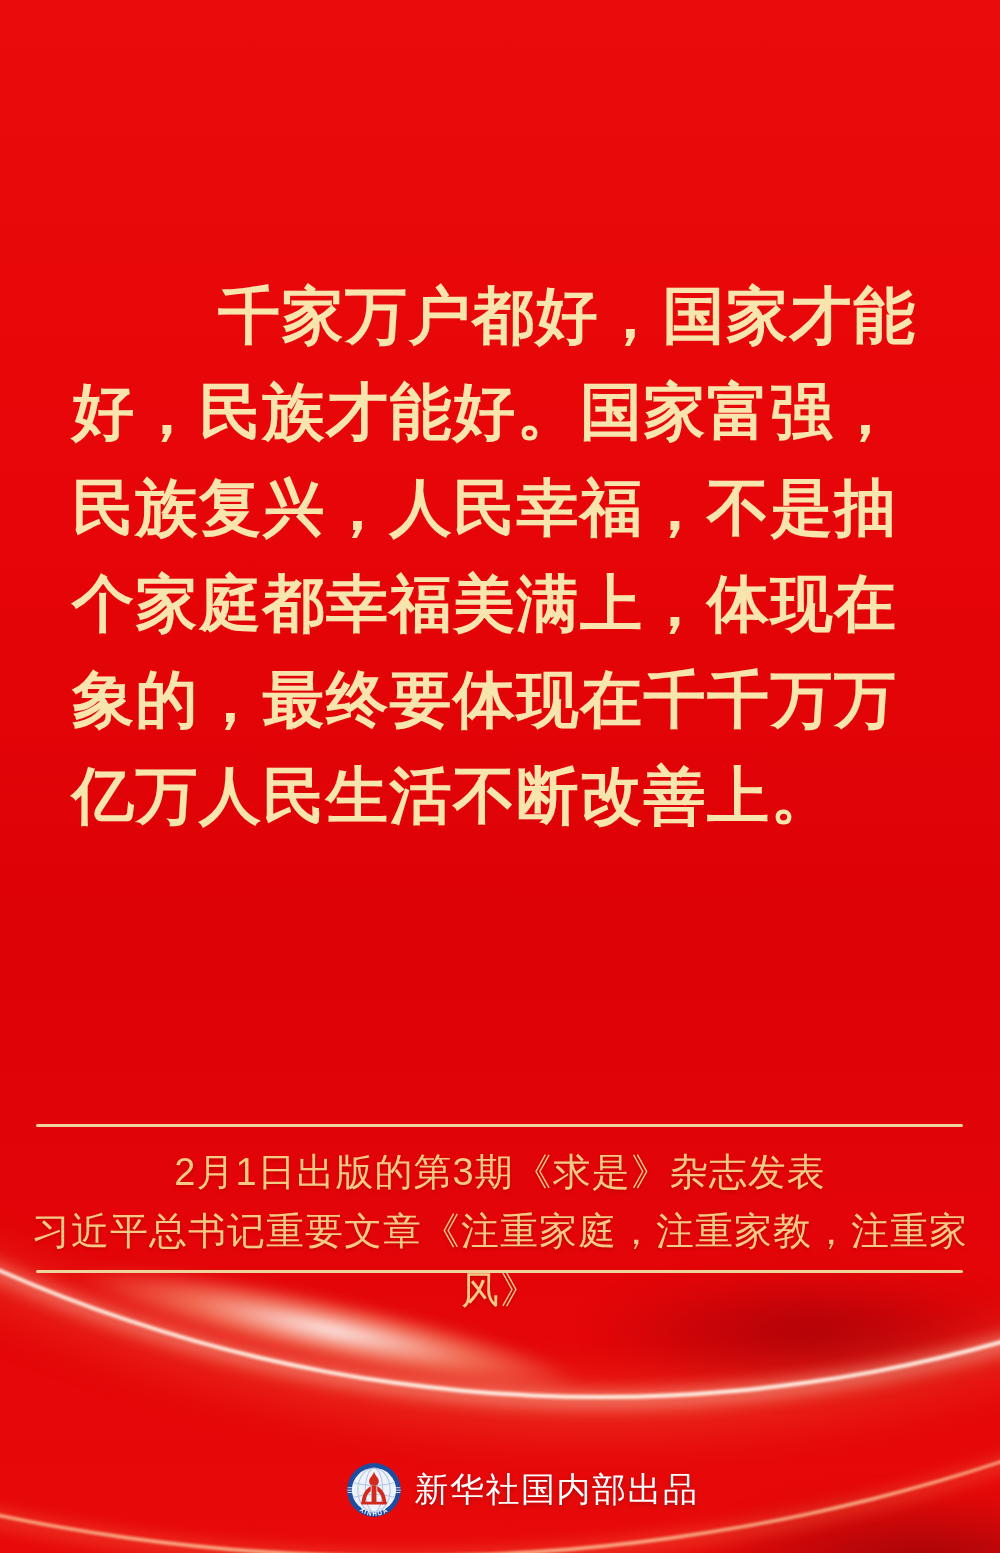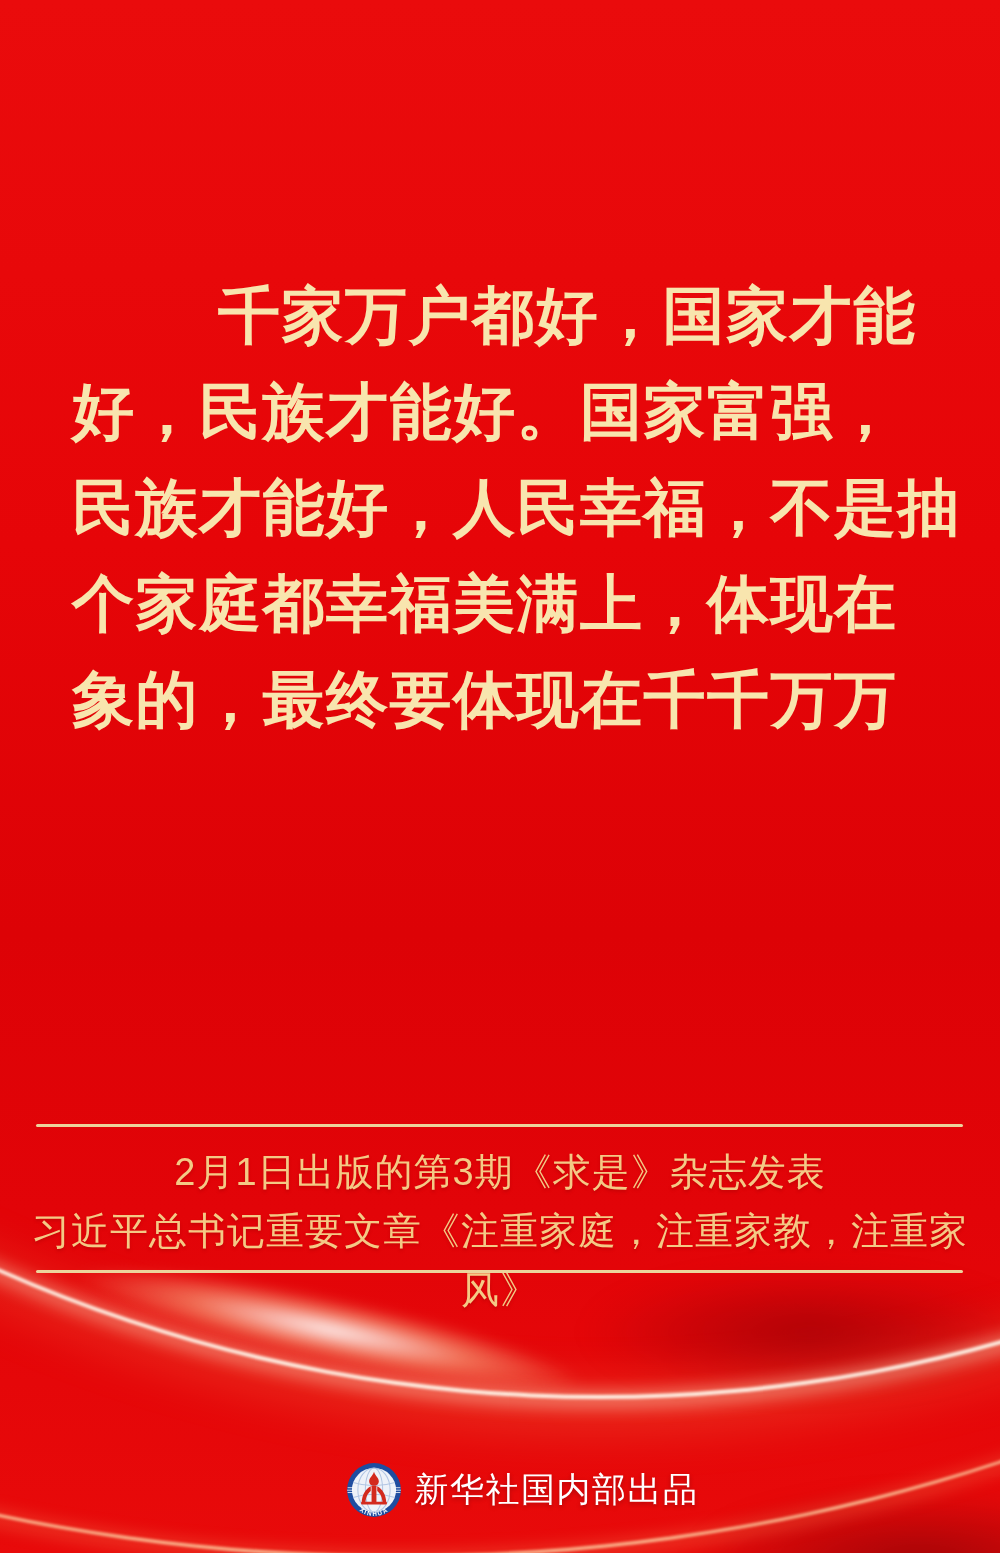--- a/index.html
+++ b/index.html
@@ -91,23 +91,24 @@
   <div class="flare flare-main-geom flare-glow-mid"></div>
   <div class="flare flare-main-geom flare-core"></div>
   <div class="flare-hotspot"></div>
   <div class="shade shade-corner"></div>
   <div class="flare flare2-geom flare2-glow"></div>
   <div class="flare flare2-geom flare2-core"></div>
 
   <div class="quote">
     <div class="quote-line">千家万户都好，国家才能</div>
     <div class="quote-line">好，民族才能好。国家富强，</div>
-    <div class="quote-line">民族才能好，人民幸福，不是抽</div>
+    <div class="quote-line">民族复兴，人民幸福，不是抽</div>
     <div class="quote-line">个家庭都幸福美满上，体现在</div>
     <div class="quote-line">象的，最终要体现在千千万万</div>
+    <div class="quote-line">亿万人民生活不断改善上。</div>
   </div>
 
   <div class="rule rule-top"></div>
   <div class="publication">
     <div>2月1日出版的第3期《求是》杂志发表</div>
     <div>习近平总书记重要文章《注重家庭，注重家教，注重家风》</div>
   </div>
   <div class="rule rule-bottom"></div>
 
   <div class="branding">

